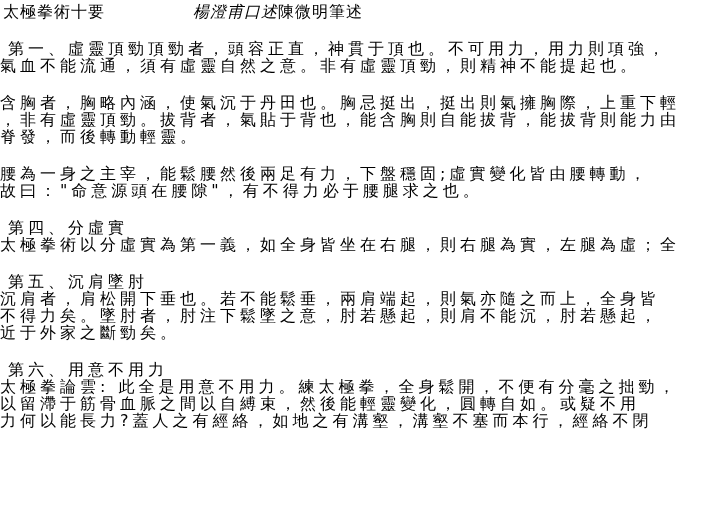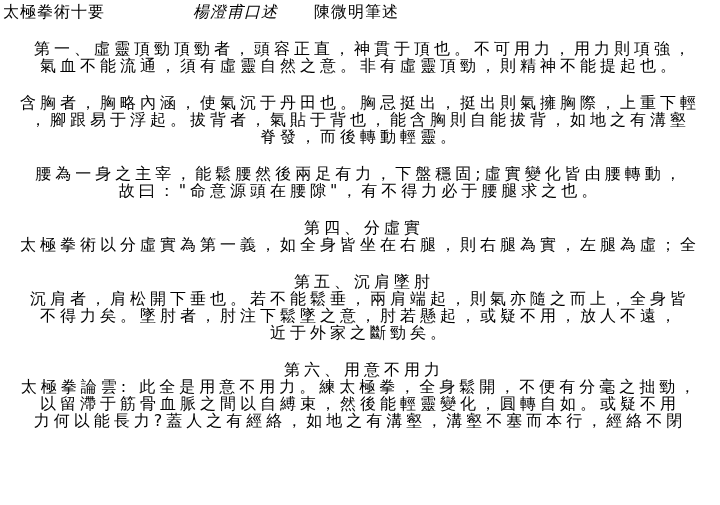--- a/index.html
+++ b/index.html
@@ -19,24 +19,23 @@
     box-sizing: border-box;
   }
   .title-row {
     white-space: nowrap;
     font-size: 16px;
     line-height: 17px;
     letter-spacing: 1px;
   }
   .title-row .t1 { margin-left: 3px; margin-top: 24px; }
   .title-row .t2 { margin-left: 88px; font-style: italic; }
-  .title-row .t3 { margin-left: 36px; }
+  .title-row .t3 { }
   .section {
     margin-top: 20px;
-    text-align: center;
   }
   .line {
     white-space: pre;
     font-size: 16px;
     line-height: 17px;
     letter-spacing: 4px;
     overflow: hidden;
   }
   .indent {
     padding-left: 8px;
@@ -51,38 +50,38 @@
     <span class="t1">太極拳術十要</span><span class="t2">楊澄甫口述</span><span class="t3">陳微明筆述</span>
   </div>
 
   <div class="section">
     <div class="line indent">第一、虛靈頂勁頂勁者，頭容正直，神貫于頂也。不可用力，用力則項強，</div>
     <div class="line">氣血不能流通，須有虛靈自然之意。非有虛靈頂勁，則精神不能提起也。</div>
   </div>
 
   <div class="section">
     <div class="line">含胸者，胸略內涵，使氣沉于丹田也。胸忌挺出，挺出則氣擁胸際，上重下輕</div>
-    <div class="line">，腳跟易于浮起。拔背者，氣貼于背也，能含胸則自能拔背，如地之有溝壑</div>
+    <div class="line">，非有虛靈頂勁。拔背者，氣貼于背也，能含胸則自能拔背，能拔背則能力由</div>
     <div class="line">脊發，而後轉動輕靈。</div>
   </div>
 
   <div class="section">
     <div class="line">腰為一身之主宰，能鬆腰然後兩足有力，下盤穩固;虛實變化皆由腰轉動，</div>
     <div class="line">故曰："命意源頭在腰隙"，有不得力必于腰腿求之也。</div>
   </div>
 
   <div class="section">
     <div class="line indent">第四、分虛實</div>
     <div class="line">太極拳術以分虛實為第一義，如全身皆坐在右腿，則右腿為實，左腿為虛；全</div>
   </div>
 
   <div class="section">
     <div class="line indent">第五、沉肩墜肘</div>
     <div class="line">沉肩者，肩松開下垂也。若不能鬆垂，兩肩端起，則氣亦隨之而上，全身皆</div>
-    <div class="line">不得力矣。墜肘者，肘注下鬆墜之意，肘若懸起，或疑不用，放人不遠，</div>
+    <div class="line">不得力矣。墜肘者，肘注下鬆墜之意，肘若懸起，則肩不能沉，肘若懸起，</div>
     <div class="line">近于外家之斷勁矣。</div>
   </div>
 
   <div class="section">
     <div class="line indent">第六、用意不用力</div>
     <div class="line">太極拳論雲: 此全是用意不用力。練太極拳，全身鬆開，不便有分毫之拙勁，</div>
     <div class="line">以留滯于筋骨血脈之間以自縛束，然後能輕靈變化，圓轉自如。或疑不用</div>
     <div class="line">力何以能長力?蓋人之有經絡，如地之有溝壑，溝壑不塞而本行，經絡不閉</div>
   </div>
 

